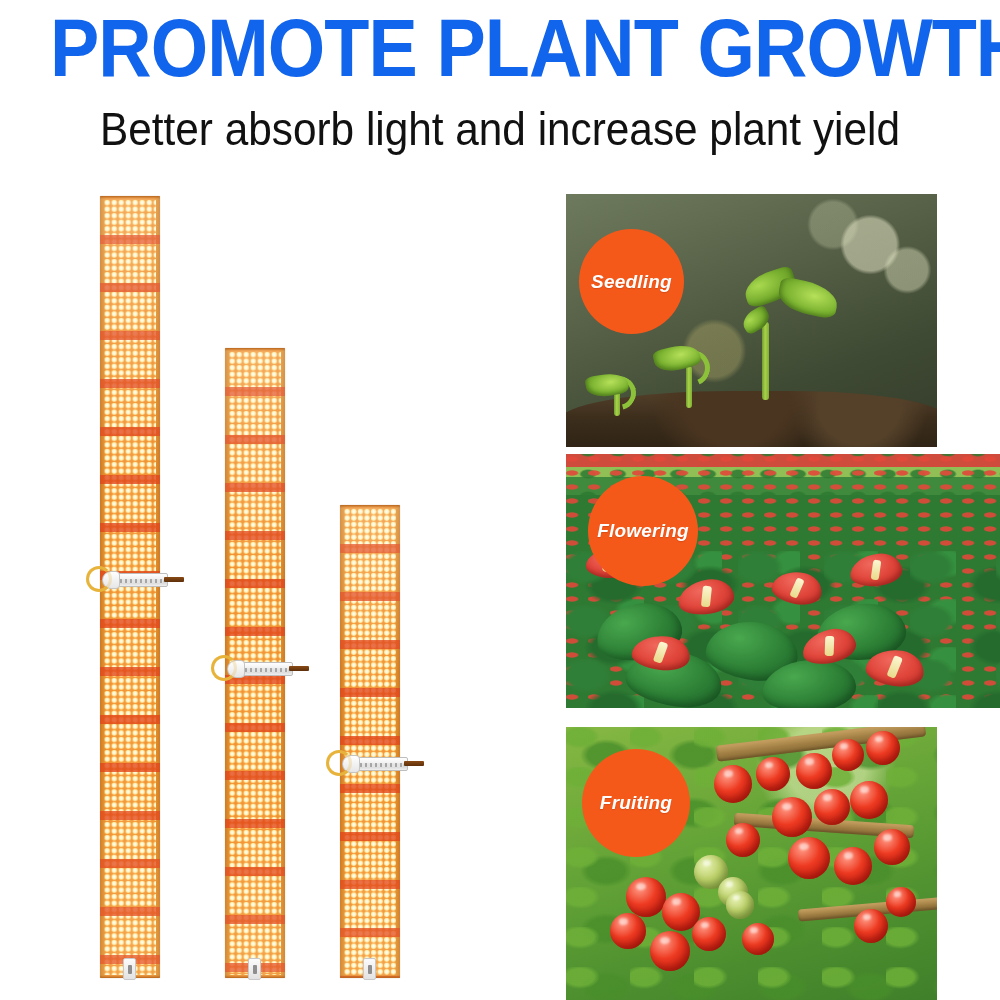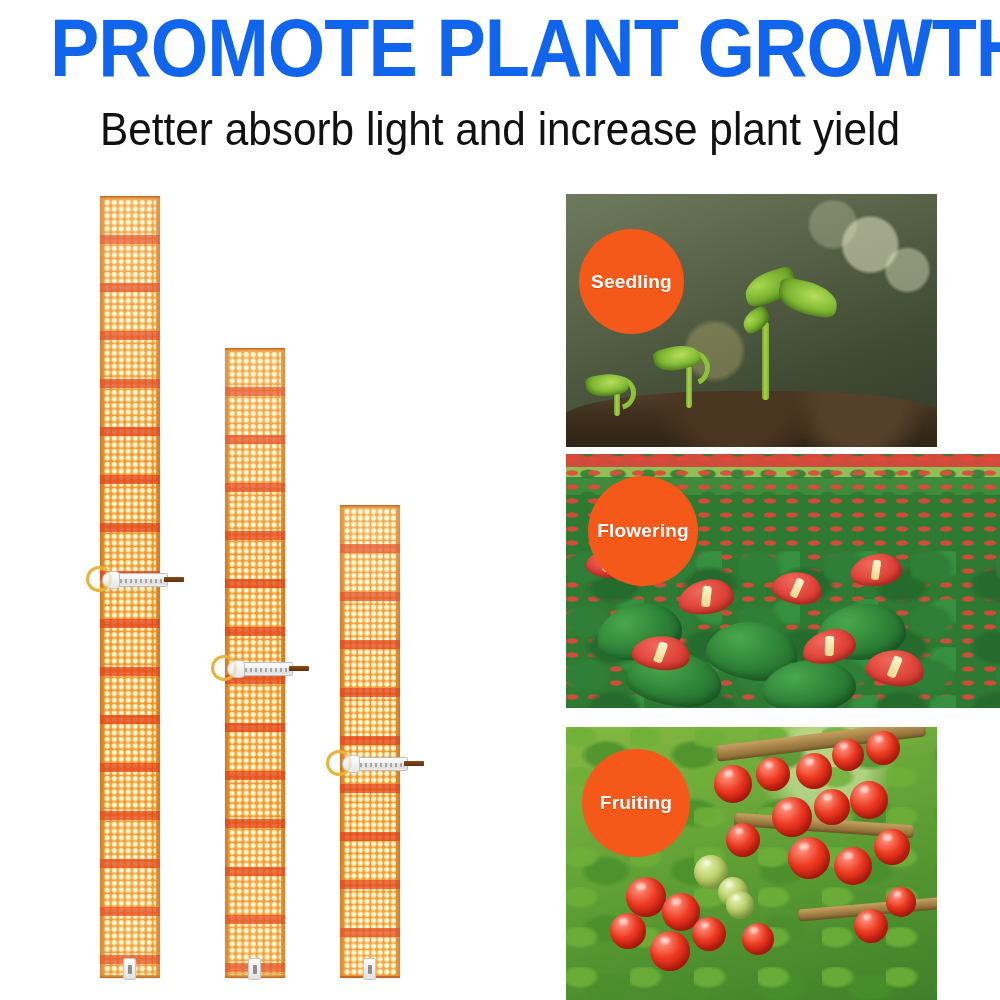--- a/index.html
+++ b/index.html
@@ -180,20 +180,21 @@
     width: 4px; height: 9px;
     background: #8e8e8e;
     border-radius: 1px;
   }
 
   
   .photo-card {
     position: absolute;
     overflow: hidden;
     background: #f9a8d4;
+    font-style: italic;
   }
   .photo-inner {
     position: absolute;
     left: 0; top: 0; right: 0; bottom: 0;
   }
 
   
   .sc-seedling {
     background:
       radial-gradient(circle at 82% 20%, rgba(226,226,196,.55) 0 26px, rgba(226,226,196,0) 30px),

